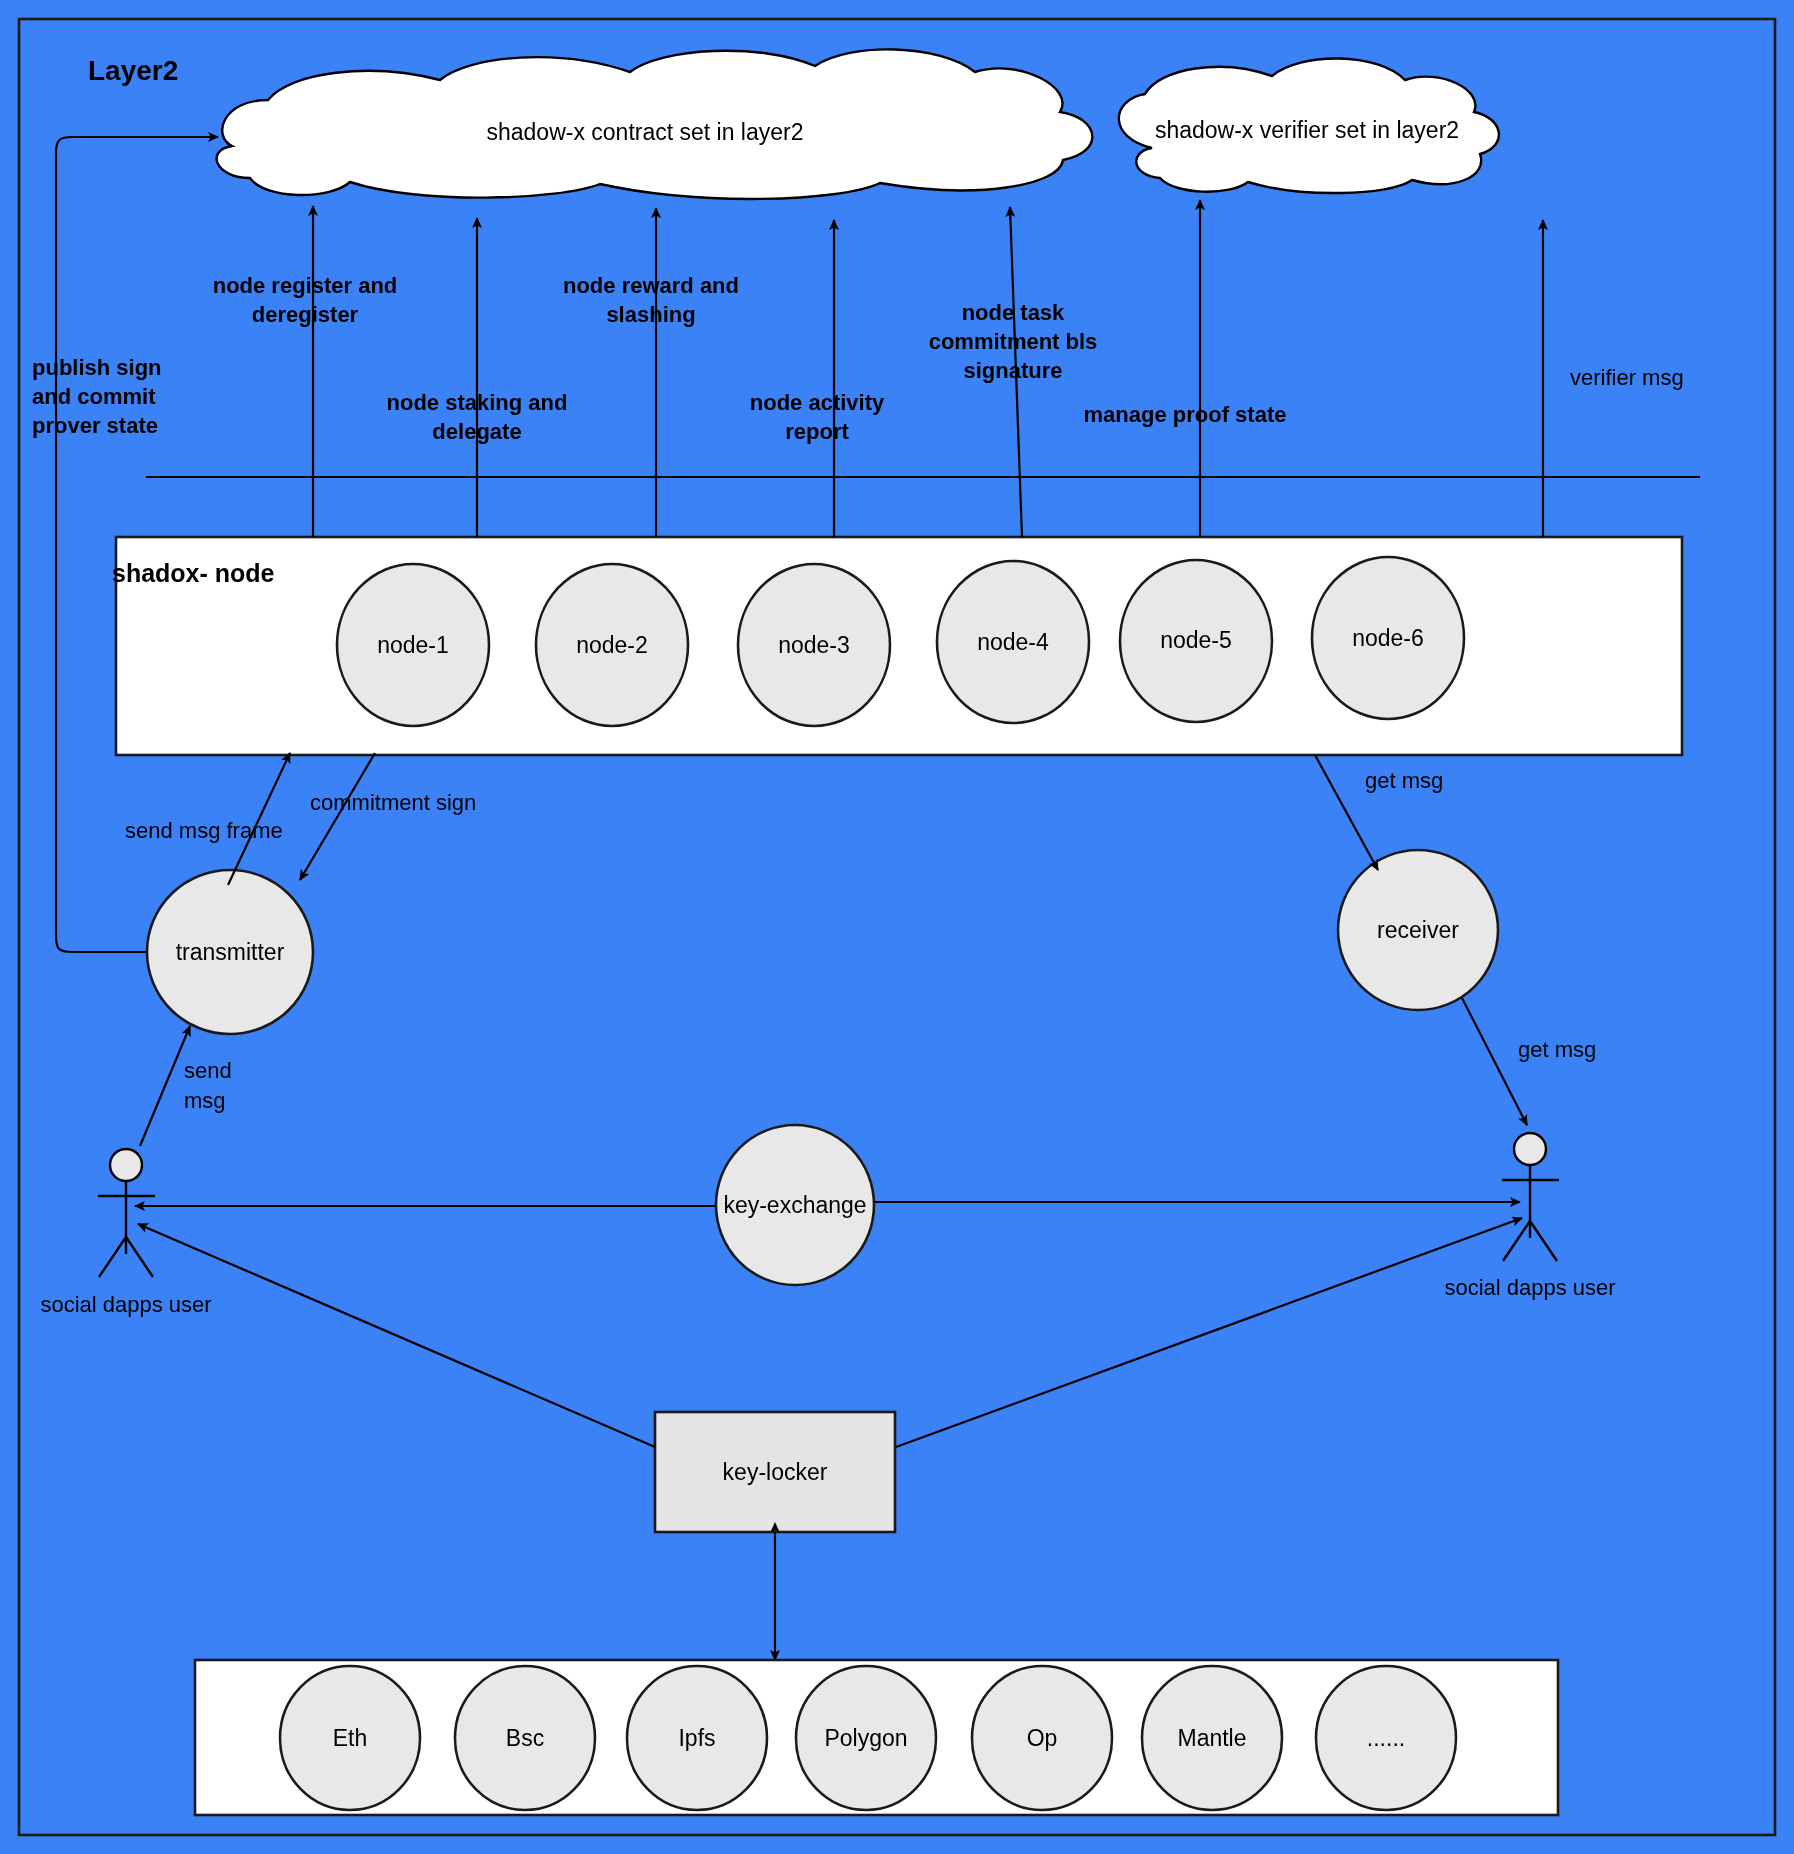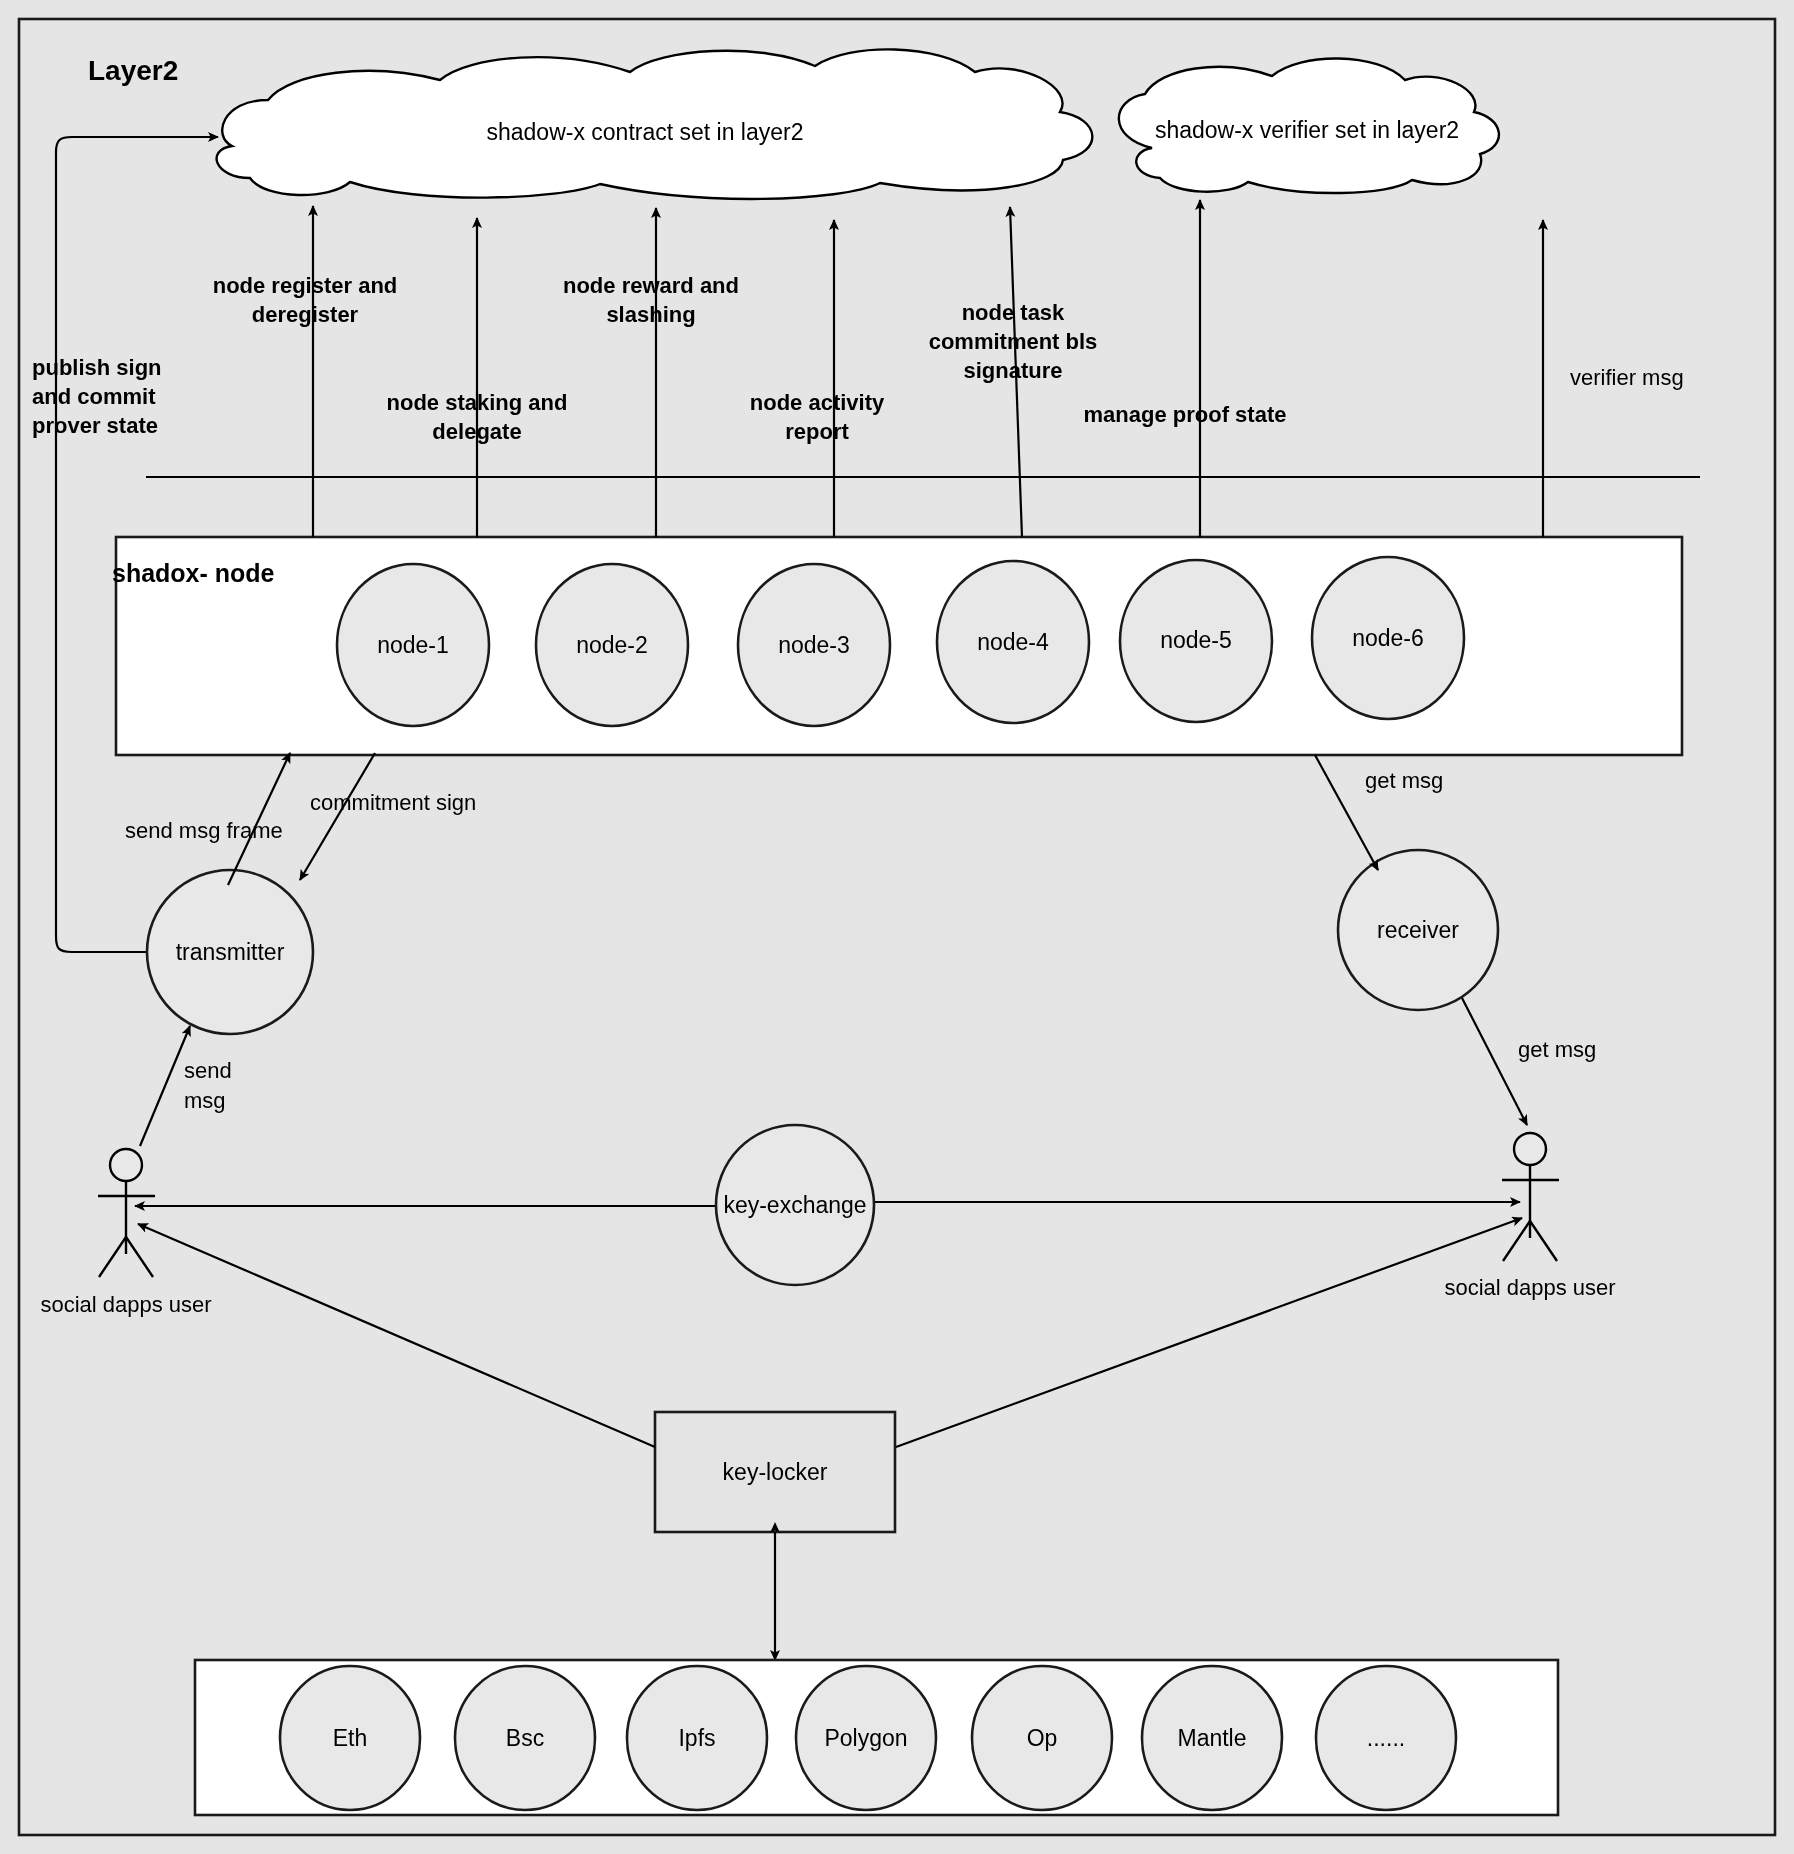--- a/index.html
+++ b/index.html
@@ -8,21 +8,21 @@
     padding: 0;
     background: #ffffff;
   }
   body {
     font-family: "Liberation Sans", "DejaVu Sans", sans-serif;
   }
   #stage {
     position: relative;
     width: 1794px;
     height: 1854px;
-    background: #e5e5e5;
+    background: #3b82f6;
     overflow: hidden;
     text-decoration: underline;
   }
   svg#diagram {
     position: absolute;
     top: 0;
     left: 0;
     width: 1794px;
     height: 1854px;
     display: block;

